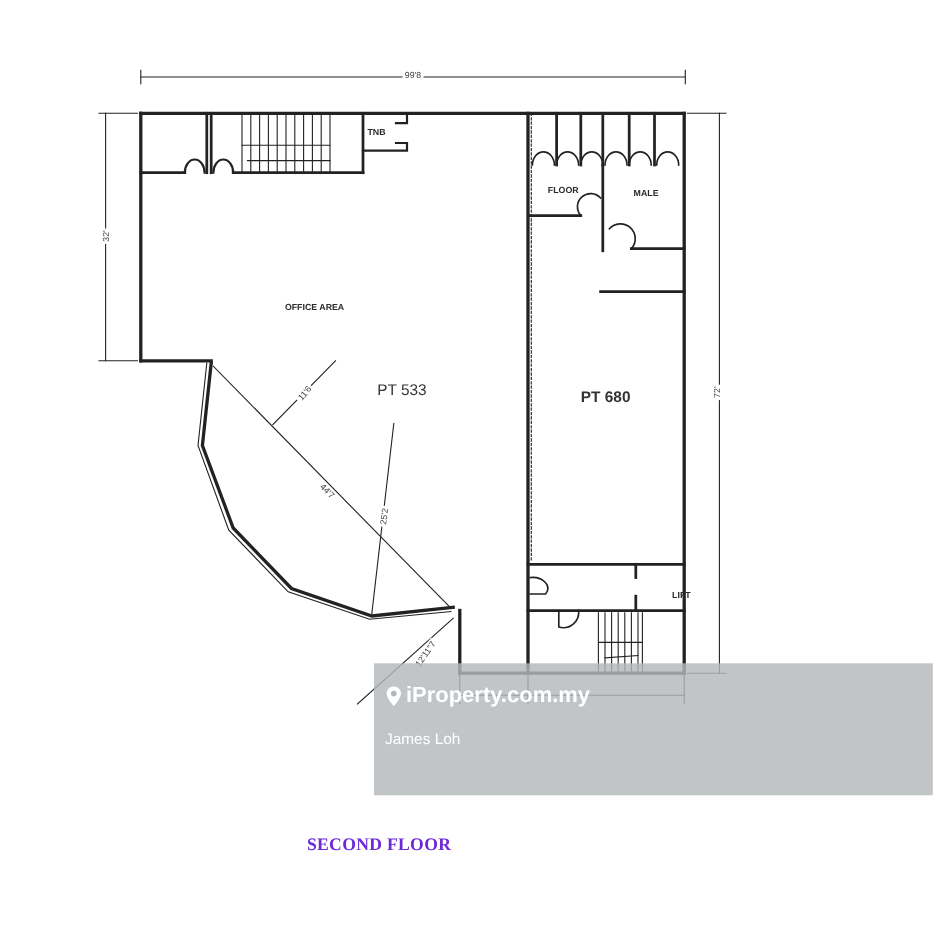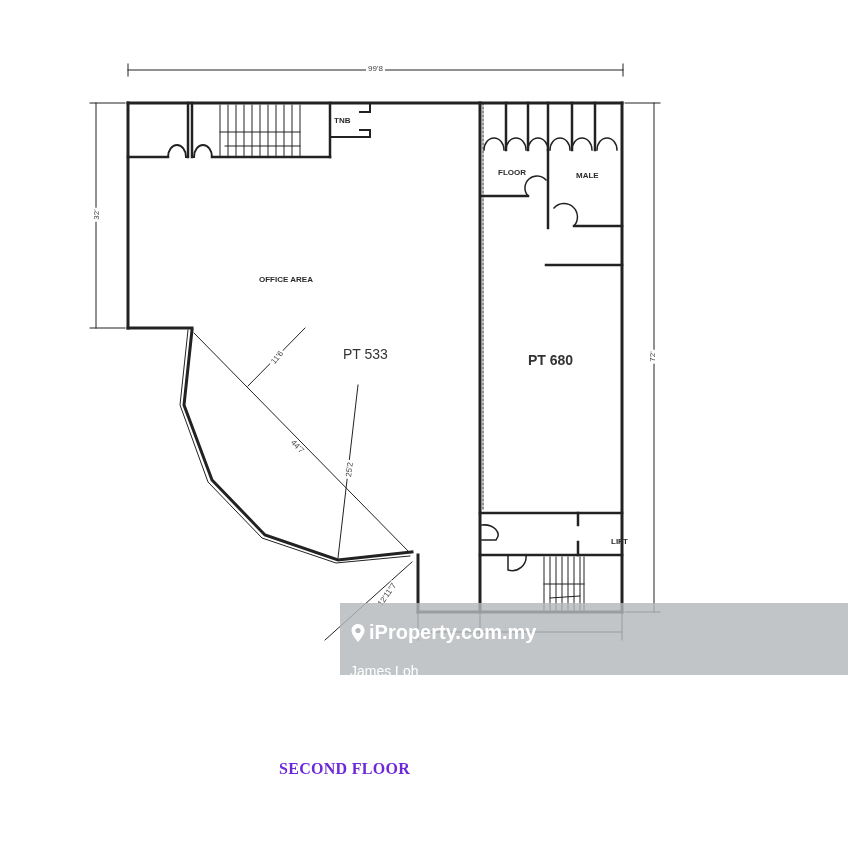--- a/index.html
+++ b/index.html
@@ -3,21 +3,21 @@
 <meta charset="utf-8">
 <style>
   html, body { margin: 0; padding: 0; }
   body { width: 848px; height: 862px; background: #ffffff; position: relative; overflow: hidden; font-family: "Liberation Sans", sans-serif; }
   #plan { position: absolute; left: 0; top: 0; width: 848px; height: 862px; }
   .lbl { position: absolute; color: #2a2a2a; font-family: "Liberation Sans", sans-serif; white-space: nowrap; }
   .small { font-size: 8px; font-weight: bold; }
   .pt { font-size: 14px; color: #333; }
   .dim { font-size: 8px; color: #444; background: #fff; padding: 0 2px; }
   .title { font-family: "Liberation Serif", serif; font-weight: bold; font-size: 16px; color: #6d28d9; letter-spacing: 0.3px; }
-  .overlay { position: absolute; left: 340px; top: 603px; width: 508px; height: 72px; background: rgba(180,184,188,0.82); text-align: right; }
+  .overlay { position: absolute; left: 340px; top: 603px; width: 508px; height: 120px; background: rgba(180,184,188,0.82); text-align: right; }
   .wm { position: absolute; left: 10px; top: 18px; color: #ffffff; font-size: 20px; font-weight: bold; display: flex; align-items: center; gap: 3px; }
   .agent { position: absolute; left: 10px; top: 60px; color: #ffffff; font-size: 14px; }
   .pin { width: 16px; height: 20px; display: inline-block; }
 </style>
 </head>
 <body>
 
 <svg id="plan" viewBox="0 0 848 862" xmlns="http://www.w3.org/2000/svg">
   <g stroke="#222" fill="none" stroke-linecap="square">
 

